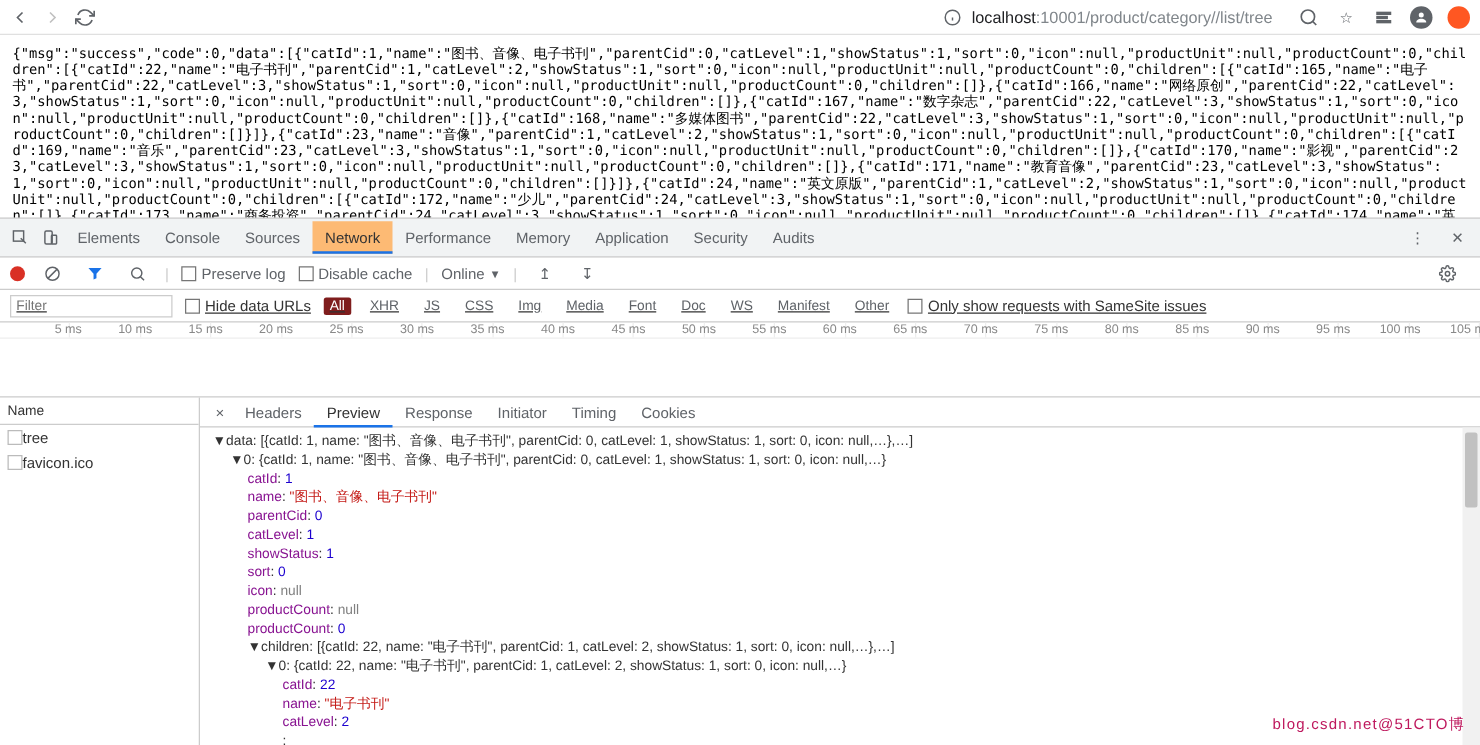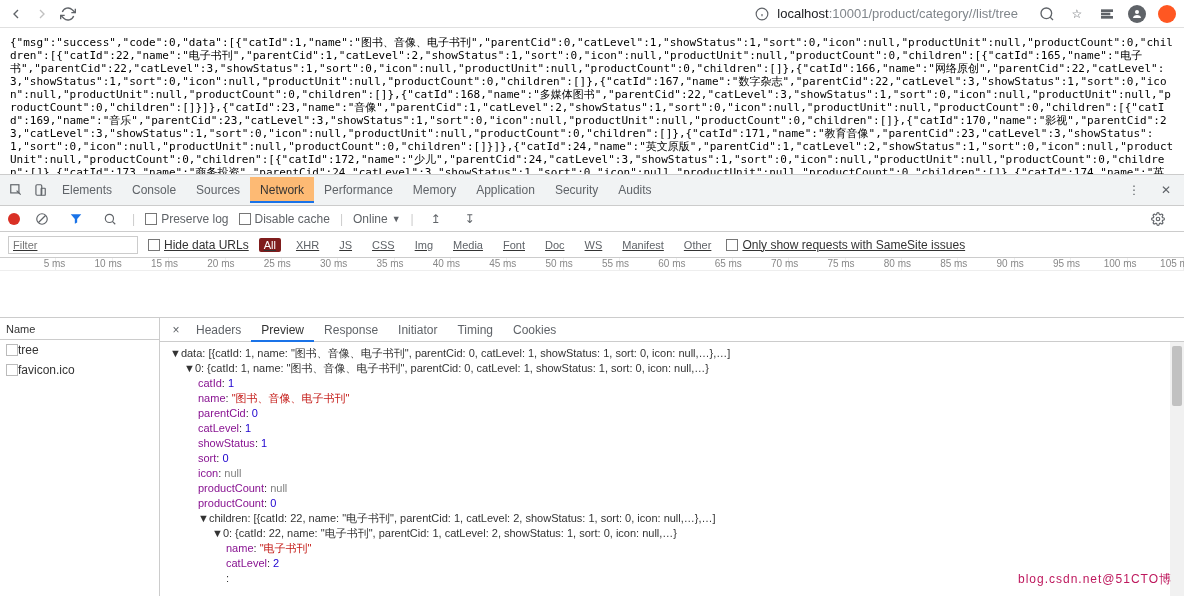--- a/index.html
+++ b/index.html
@@ -309,20 +309,21 @@
       <div class="ln indent3"><span class="key">name</span>: <span class="str">"图书、音像、电子书刊"</span></div>
       <div class="ln indent3"><span class="key">parentCid</span>: <span class="num">0</span></div>
       <div class="ln indent3"><span class="key">catLevel</span>: <span class="num">1</span></div>
       <div class="ln indent3"><span class="key">showStatus</span>: <span class="num">1</span></div>
       <div class="ln indent3"><span class="key">sort</span>: <span class="num">0</span></div>
       <div class="ln indent3"><span class="key">icon</span>: <span class="null">null</span></div>
       <div class="ln indent3"><span class="key">productCount</span>: <span class="null">null</span></div>
       <div class="ln indent3"><span class="key">productCount</span>: <span class="num">0</span></div>
       <div class="ln indent3">▼children: [{catId: 22, name: "电子书刊", parentCid: 1, catLevel: 2, showStatus: 1, sort: 0, icon: null,…},…]</div>
       <div class="ln indent4">▼0: {catId: 22, name: "电子书刊", parentCid: 1, catLevel: 2, showStatus: 1, sort: 0, icon: null,…}</div>
+      <div class="ln indent5"><span class="key">catId</span>: <span class="num">22</span></div>
       <div class="ln indent5"><span class="key">name</span>: <span class="str">"电子书刊"</span></div>
       <div class="ln indent5"><span class="key">catLevel</span>: <span class="num">2</span></div>
       <div class="ln indent5">: </div>
 
     </div>
     <div class="scrollbar-v">
         <div class="scroll-thumb" style="top:4px;height:60px"></div>
       </div>
     <div class="watermark">blog.csdn.net@51CTO博</div>
   </div>

